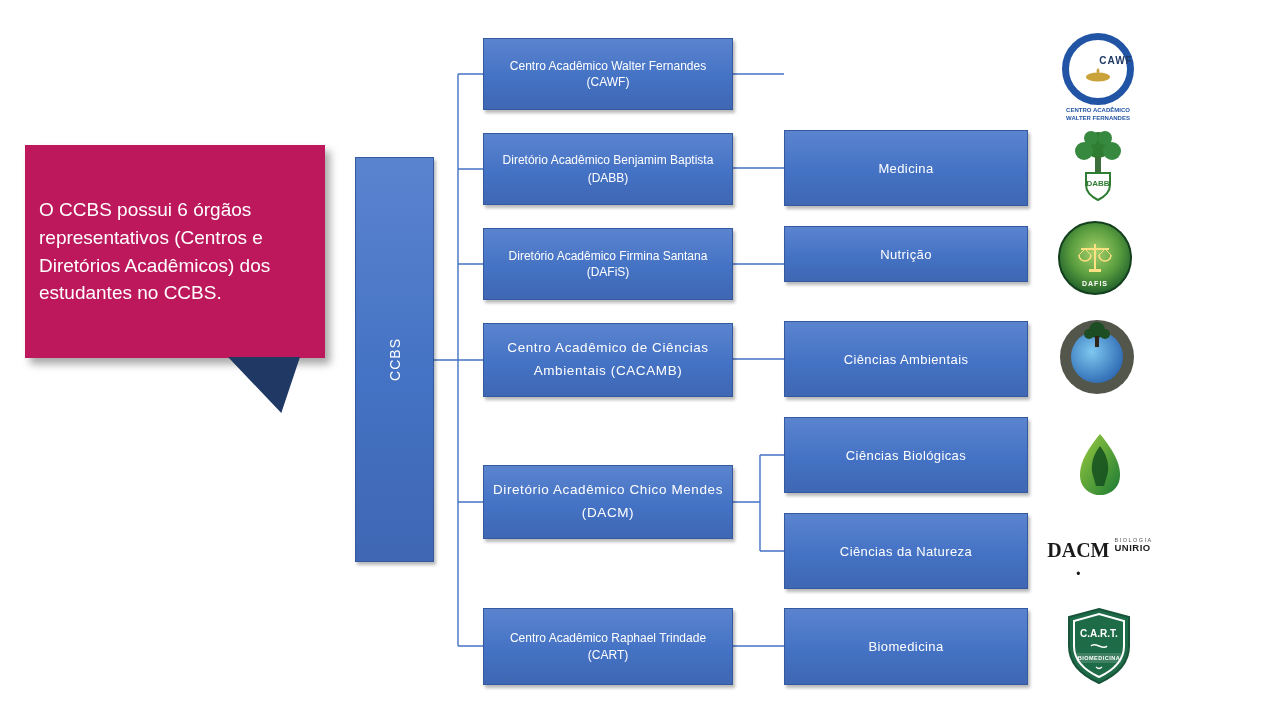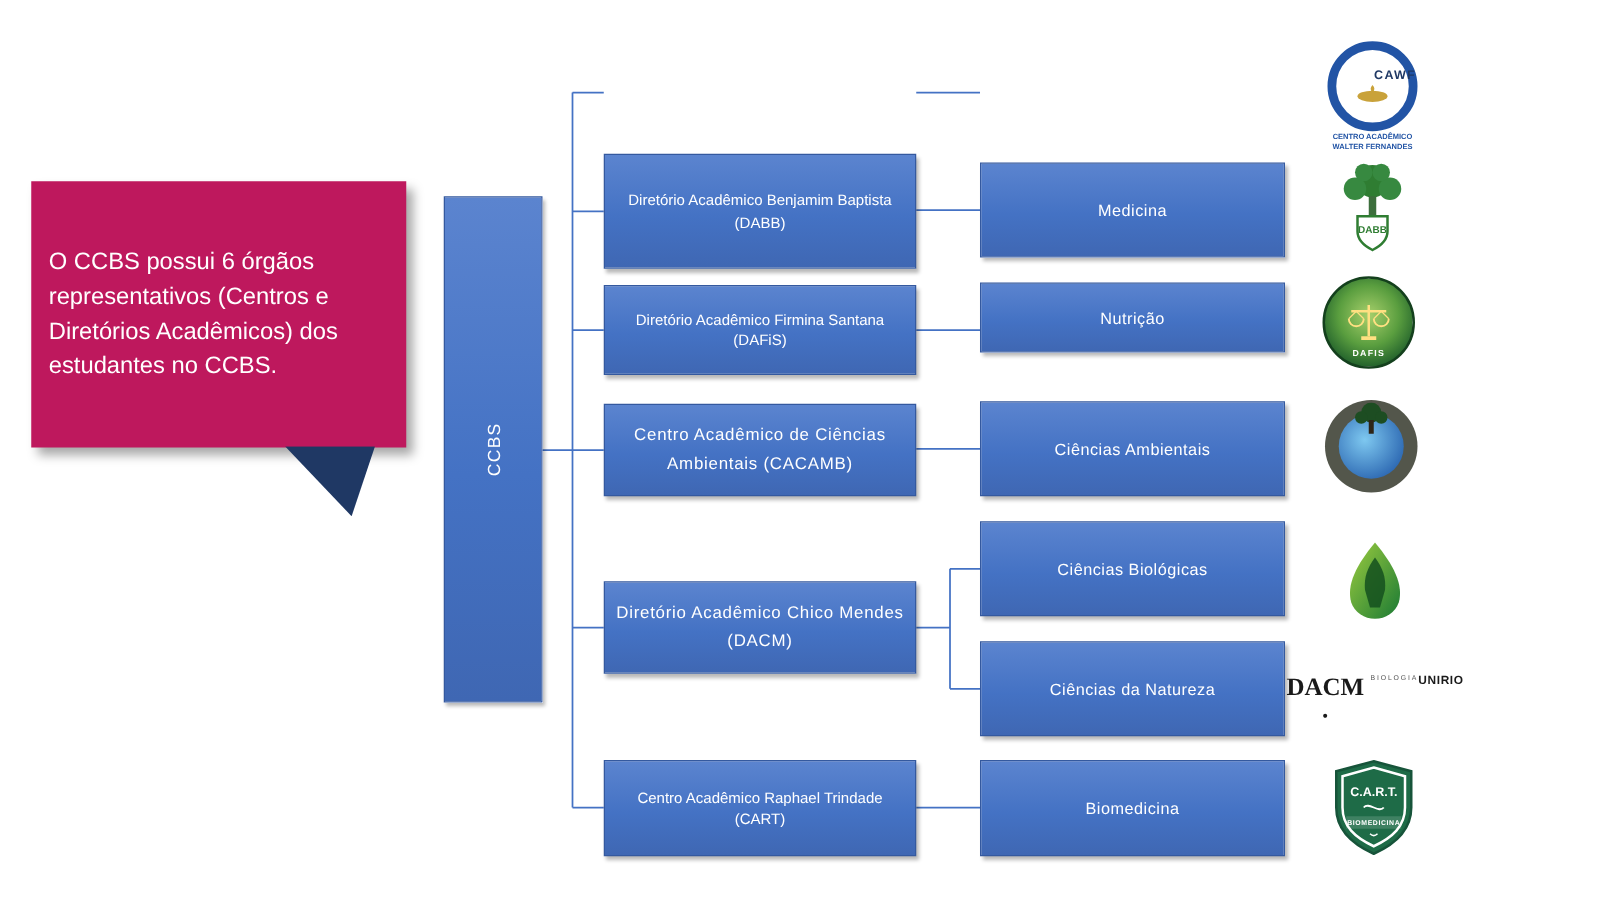--- a/index.html
+++ b/index.html
@@ -73,21 +73,21 @@
     display:flex; align-items:center; justify-content:center;
   }
   .cacamb-globe {
     position:relative; width:52px; height:52px; border-radius:50%;
     background:radial-gradient(circle at 40% 40%, #7ec8f0 0%, #2a65b0 80%);
   }
   .cacamb-tree { position:absolute; top:-9px; left:11px; }
 
   .dacm-text { display:flex; align-items:center; justify-content:center; gap:5px; margin-top:4px; }
   .dacm-name { font-family:"Liberation Serif", serif; font-weight:bold; font-size:20px; color:#1a1a1a;margin-top:33px; }
-  .dacm-col  { display:flex; flex-direction:row; line-height:1.15; text-align:left; }
+  .dacm-col  { display:flex; flex-direction:column; line-height:1.15; text-align:left; }
   .dacm-l1   { font-size:5.5px; letter-spacing:1.5px; color:#555555; }
   .dacm-l2   { font-size:9.5px; font-weight:bold; color:#1a1a1a; letter-spacing:.5px; }
 </style>
 </head>
 <body>
 
 <div class="stage">
 
   <svg class="connectors" width="1280" height="720" viewBox="0 0 1280 720">
     <path d="M434 360H458 M458 74V646 M458 74H483 M458 169H483 M458 264H483 M458 360H483 M458 502H483 M458 646H483 M733 74H784 M733 168H784 M733 264H784 M733 359H784 M733 502H760 M760 455V551 M760 455H784 M760 551H784 M733 646H784" fill="none" stroke="#4472C4" stroke-width="1.4"></path>
@@ -95,21 +95,24 @@
 
   <div class="callout">
     <span>O CCBS possui 6 órgãos representativos (Centros e Diretórios Acadêmicos) dos estudantes no CCBS.</span>
   </div>
   <div class="callout-tail"></div>
 
   <div class="node root-node">
     <span class="root-label">CCBS</span>
   </div>
 
-  <div class="node organ fs-md" style="top:123px;height:92px">
+  <div class="node organ fs-sm" style="top:38px;height:72px">
+    <span>Centro Acadêmico Walter Fernandes (CAWF)</span>
+  </div>
+  <div class="node organ fs-md" style="top:133px;height:72px">
     <span>Diretório Acadêmico Benjamim Baptista (DABB)</span>
   </div>
   <div class="node organ fs-sm" style="top:228px;height:72px">
     <span>Diretório Acadêmico Firmina Santana (DAFiS)</span>
   </div>
   <div class="node organ fs-lg" style="top:323px;height:74px">
     <span>Centro Acadêmico de Ciências Ambientais (CACAMB)</span>
   </div>
   <div class="node organ fs-lg" style="top:465px;height:74px">
     <span>Diretório Acadêmico Chico Mendes (DACM)</span>

